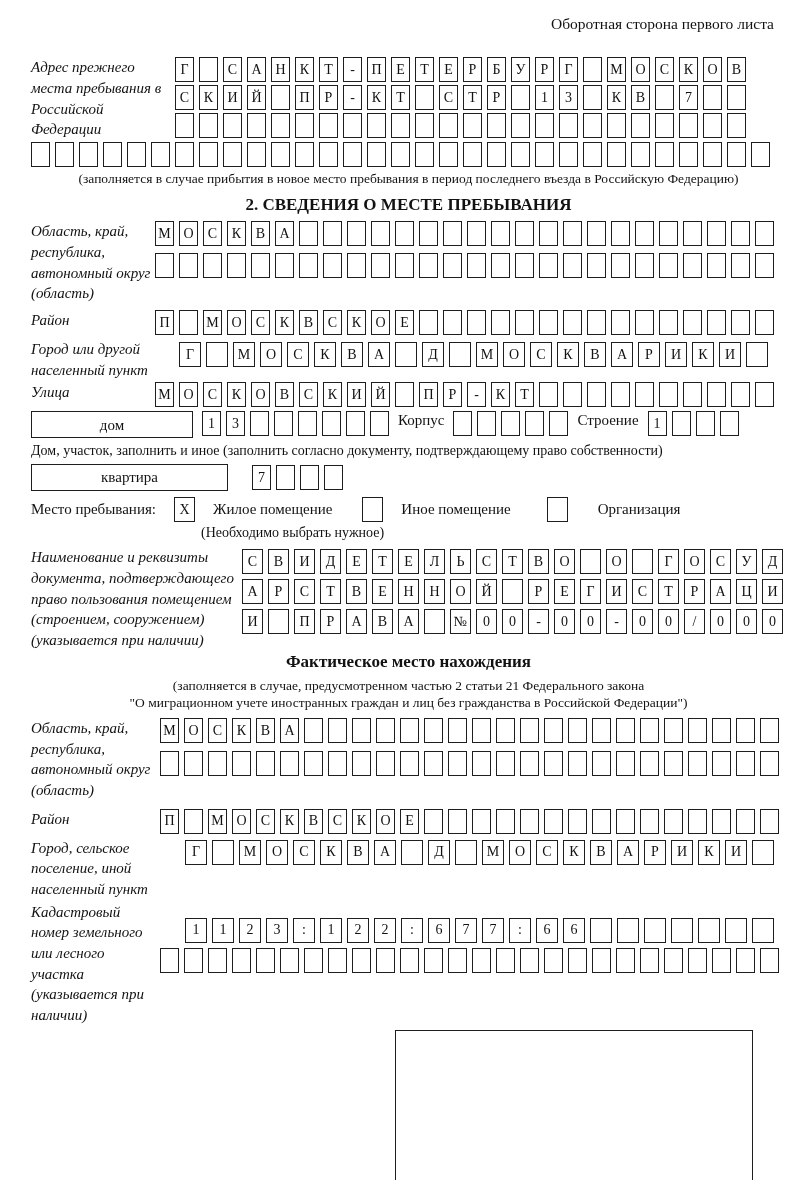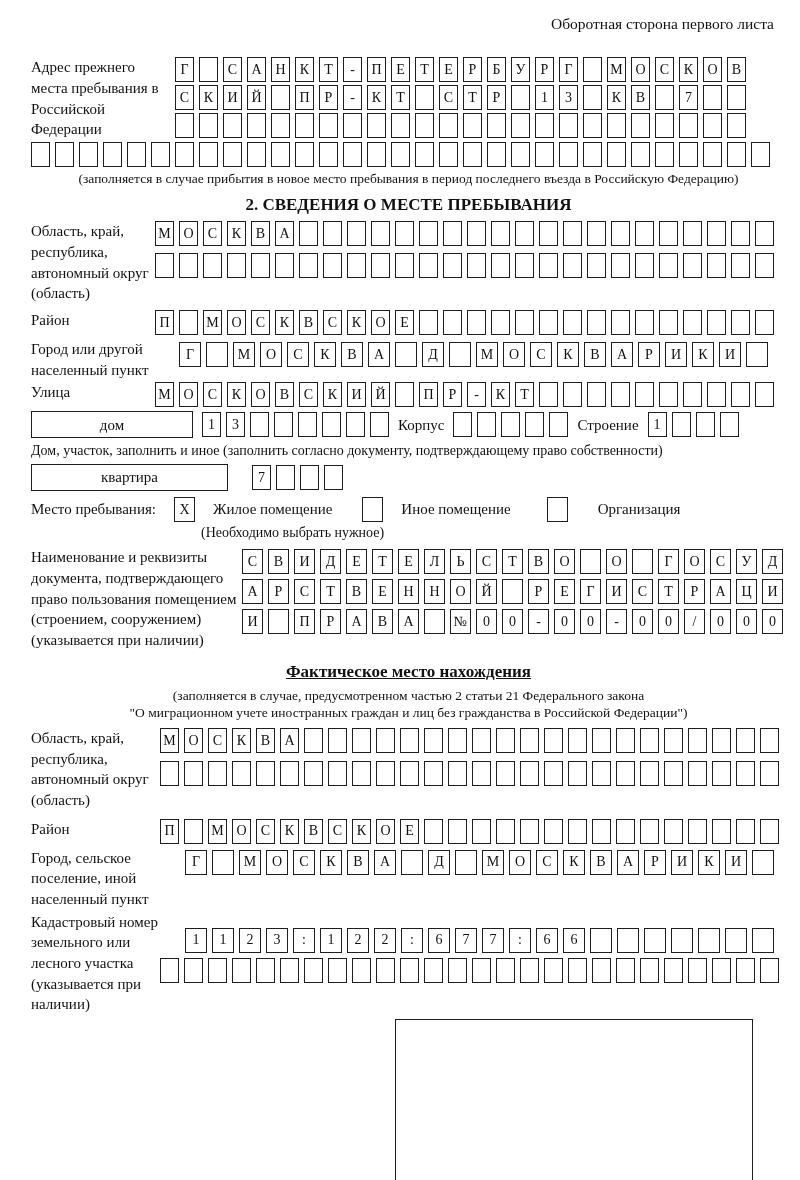--- a/index.html
+++ b/index.html
@@ -5,21 +5,21 @@
   html,body{margin:0;padding:0;background:#fff;}
   .page{
     position:relative; width:800px; height:1180px; box-sizing:border-box;
     padding:14px 0 0 31px; overflow:hidden;
     background:#fff; color:#121212;
     font-family:"Liberation Serif","DejaVu Serif",serif;
     font-size:15px; line-height:1.25;
   }
   .side-note{ text-align:right; padding-right:26px; font-size:15.5px; margin-bottom:24px;}
   .frow{ display:flex; align-items:flex-start; }
-  .flabel{ flex:none; font-size:15px; line-height:1.38; }
+  .flabel{ flex:none; font-size:15px; line-height:1.38;font-style:italic; }
   .cellcol{ display:flex; flex-direction:column; }
   .cells{ display:flex; gap:5px; }
   .cell{
     flex:none; box-sizing:border-box; width:19px; height:25px;
     border:1.6px solid #1e1e1e; display:inline-flex; align-items:center; justify-content:center;
     font-size:14px; font-family:"Liberation Serif","DejaVu Serif",serif; background:#fff;
   }
   .cells.wide .cell{ width:22px; }
   .cells.mid  .cell{ width:21px; }
   .cap{ font-size:13.5px; }
@@ -29,21 +29,21 @@
     box-sizing:border-box; border:1.6px solid #1e1e1e; height:27px;
     display:flex; align-items:center; justify-content:center; font-size:15px; flex:none; background:#fff;
   }
   .inline-lbl{ font-size:15px; white-space:nowrap; }
   .chk{
     flex:none; box-sizing:border-box; width:21px; height:25px; border:1.6px solid #1e1e1e;
     display:inline-flex; align-items:center; justify-content:center; font-size:14px; background:#fff;
   }
   .chkrow{ display:flex; align-items:center; gap:18px; }
   .stamp-box{ box-sizing:border-box; border:1.6px solid #1e1e1e; width:358px; height:176px; margin-left:364px; background:#fff; }
-  .mt2{margin-top:2px;} .mt4{margin-top:4px;} .mt6{margin-top:6px;} .mt8{margin-top:8px;} .mt10{margin-top:10px;text-decoration:underline;}
+  .mt2{margin-top:2px;} .mt4{margin-top:4px;} .mt6{margin-top:6px;} .mt8{margin-top:8px;} .mt10{}
 </style>
 </head>
 <body>
 
 <div class="page">
 
   <div class="side-note">Оборотная сторона первого листа</div>
 
   <div class="frow">
     <div class="flabel" style="width:144px;">Адрес прежнего места пребывания в Российской Федерации</div>
@@ -312,21 +312,21 @@
         <span class="cell"></span>
         <span class="cell"></span>
         <span class="cell"></span>
         <span class="cell"></span>
         <span class="cell"></span>
         <span class="cell"></span>
         <span class="cell"></span>
       </div>
   </div>
 
-  <div class="frow mt4" style="align-items:center; gap:9px;">
+  <div class="frow mt4" style="align-items:flex-start; gap:9px;">
     <div class="boxlabel" style="width:162px;">дом</div>
     <div class="cells">
         <span class="cell">1</span>
         <span class="cell">3</span>
         <span class="cell"></span>
         <span class="cell"></span>
         <span class="cell"></span>
         <span class="cell"></span>
         <span class="cell"></span>
         <span class="cell"></span>

